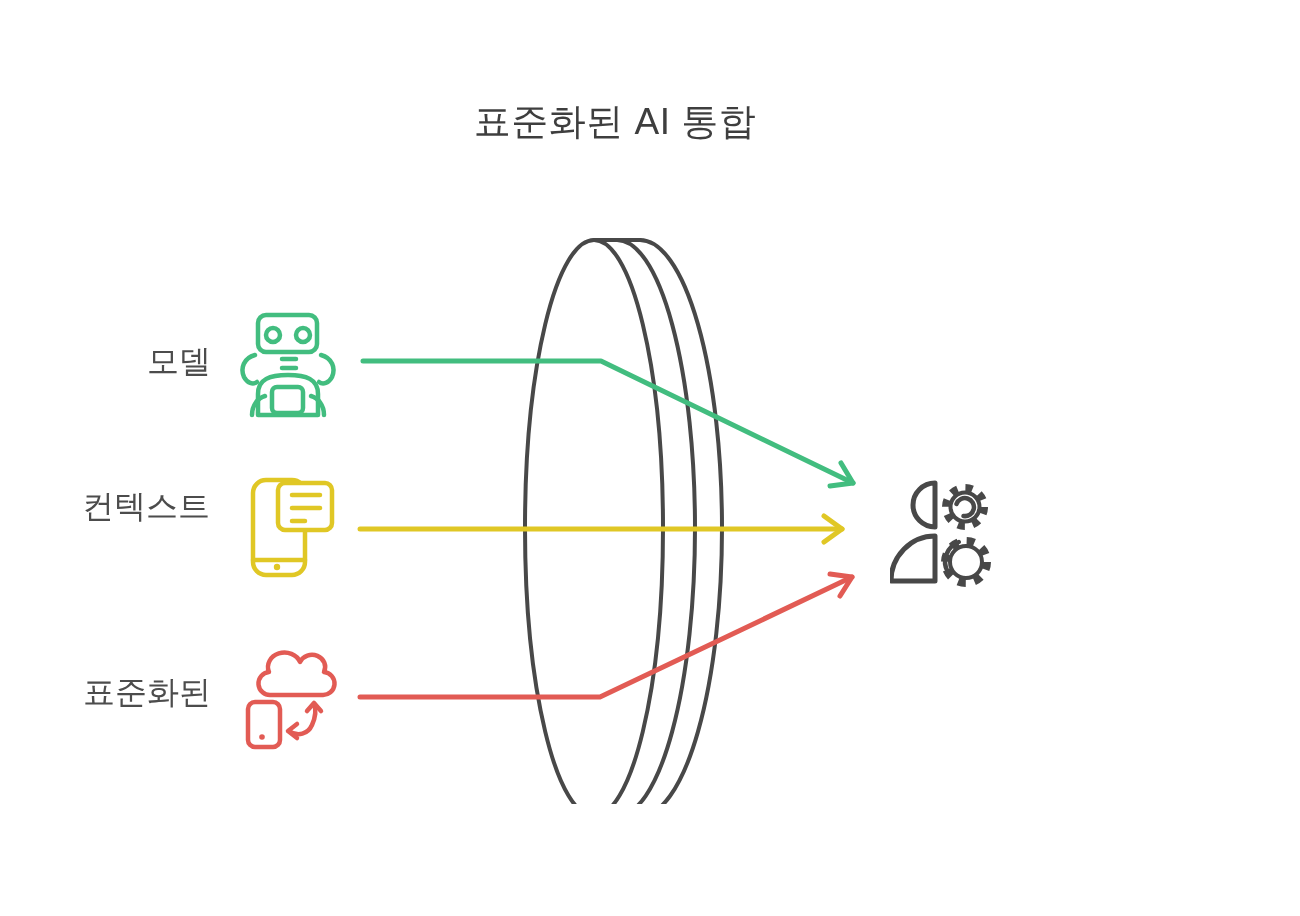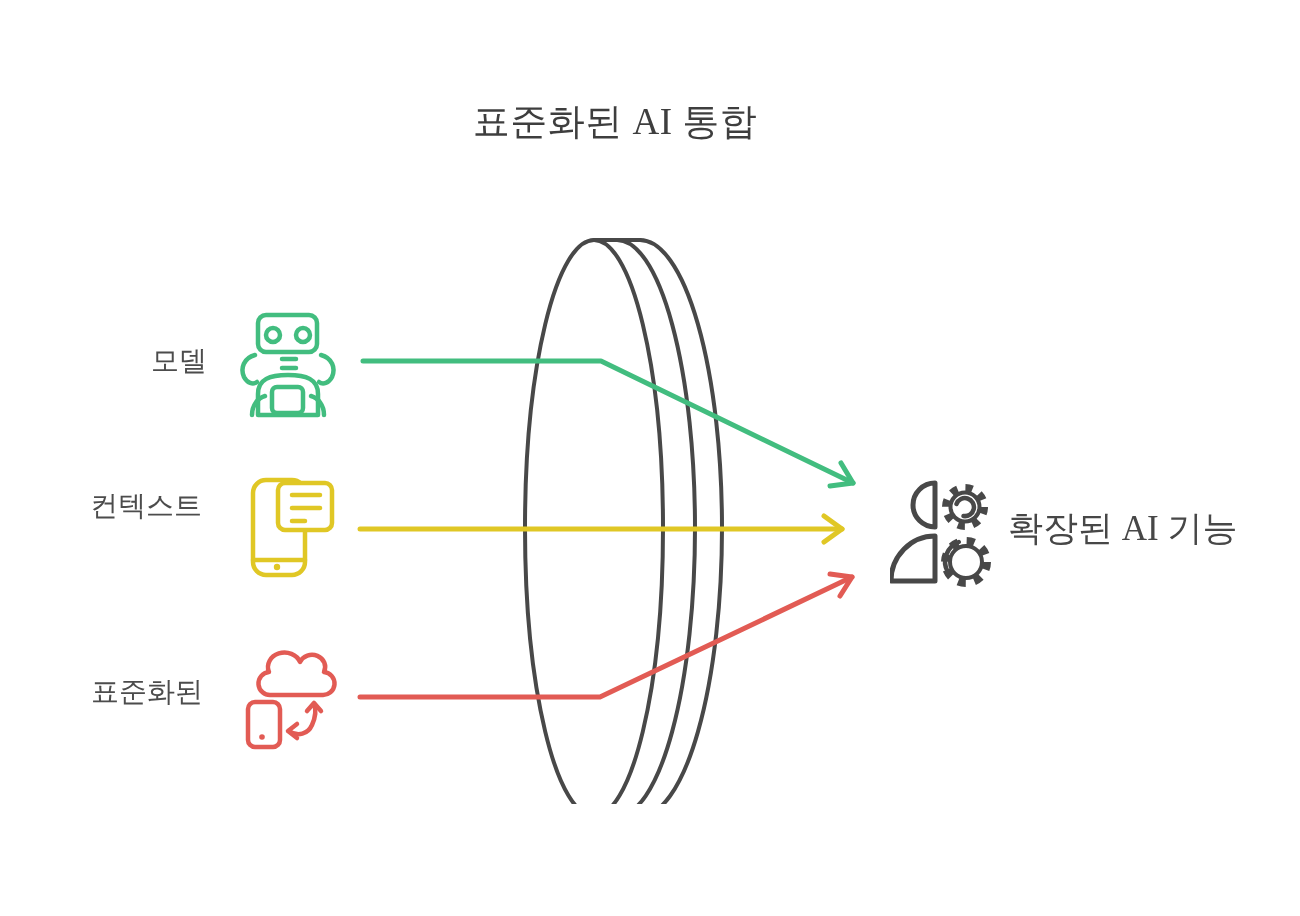--- a/index.html
+++ b/index.html
@@ -1,27 +1,27 @@
 <!DOCTYPE html>
 <html><head>
 <meta charset="utf-8">
 <style>
   html,body{margin:0;padding:0;background:#fff;}
   .canvas{
     position:relative;width:1300px;height:804px;background:#fff;overflow:hidden;
-    font-family:Liberation Serif, serif;
+    font-family:Liberation Sans, sans-serif;
   }
   .abs{position:absolute;}
   .title{
     position:absolute;left:615px;top:97px;transform:translateX(-50%);
     font-size:37px;font-weight:500;color:#3e3e3e;white-space:nowrap;letter-spacing:.5px;
   }
   .in-label{
     position:absolute;transform:translateX(-50%);
-    font-size:28px;font-weight:400;color:#4c4c4c;white-space:nowrap;line-height:36px;
+    font-size:32px;font-weight:400;color:#4c4c4c;white-space:nowrap;line-height:36px;
   }
   .in-label.model{left:179px;top:343px;}
   .in-label.context{left:146px;top:488px;}
   .in-label.protocol{left:147px;top:674px;}
   .out-label{
     position:absolute;left:1008px;top:509px;
     font-size:35px;font-weight:400;color:#474747;white-space:nowrap;line-height:40px;
   }
   svg{display:block;}
 </style>
@@ -109,15 +109,14 @@
       <circle cx="76" cy="88" r="16" stroke-width="4"></circle>
       <circle cx="76" cy="88" r="21" stroke-width="8" stroke-dasharray="7.8 8.7" stroke-linecap="butt"></circle>
       <path d="M68.8,68 A21,21 0 0 0 57.8,98" stroke-width="4.5"></path>
     </g>
   </svg>
 
   <div class="in-label model">모델</div>
   <div class="in-label context">컨텍스트</div>
   <div class="in-label protocol">표준화된</div>
 
-  <div class="out-label">확장된 AI 기능</div>
 
 </div>
 
 </body></html>

